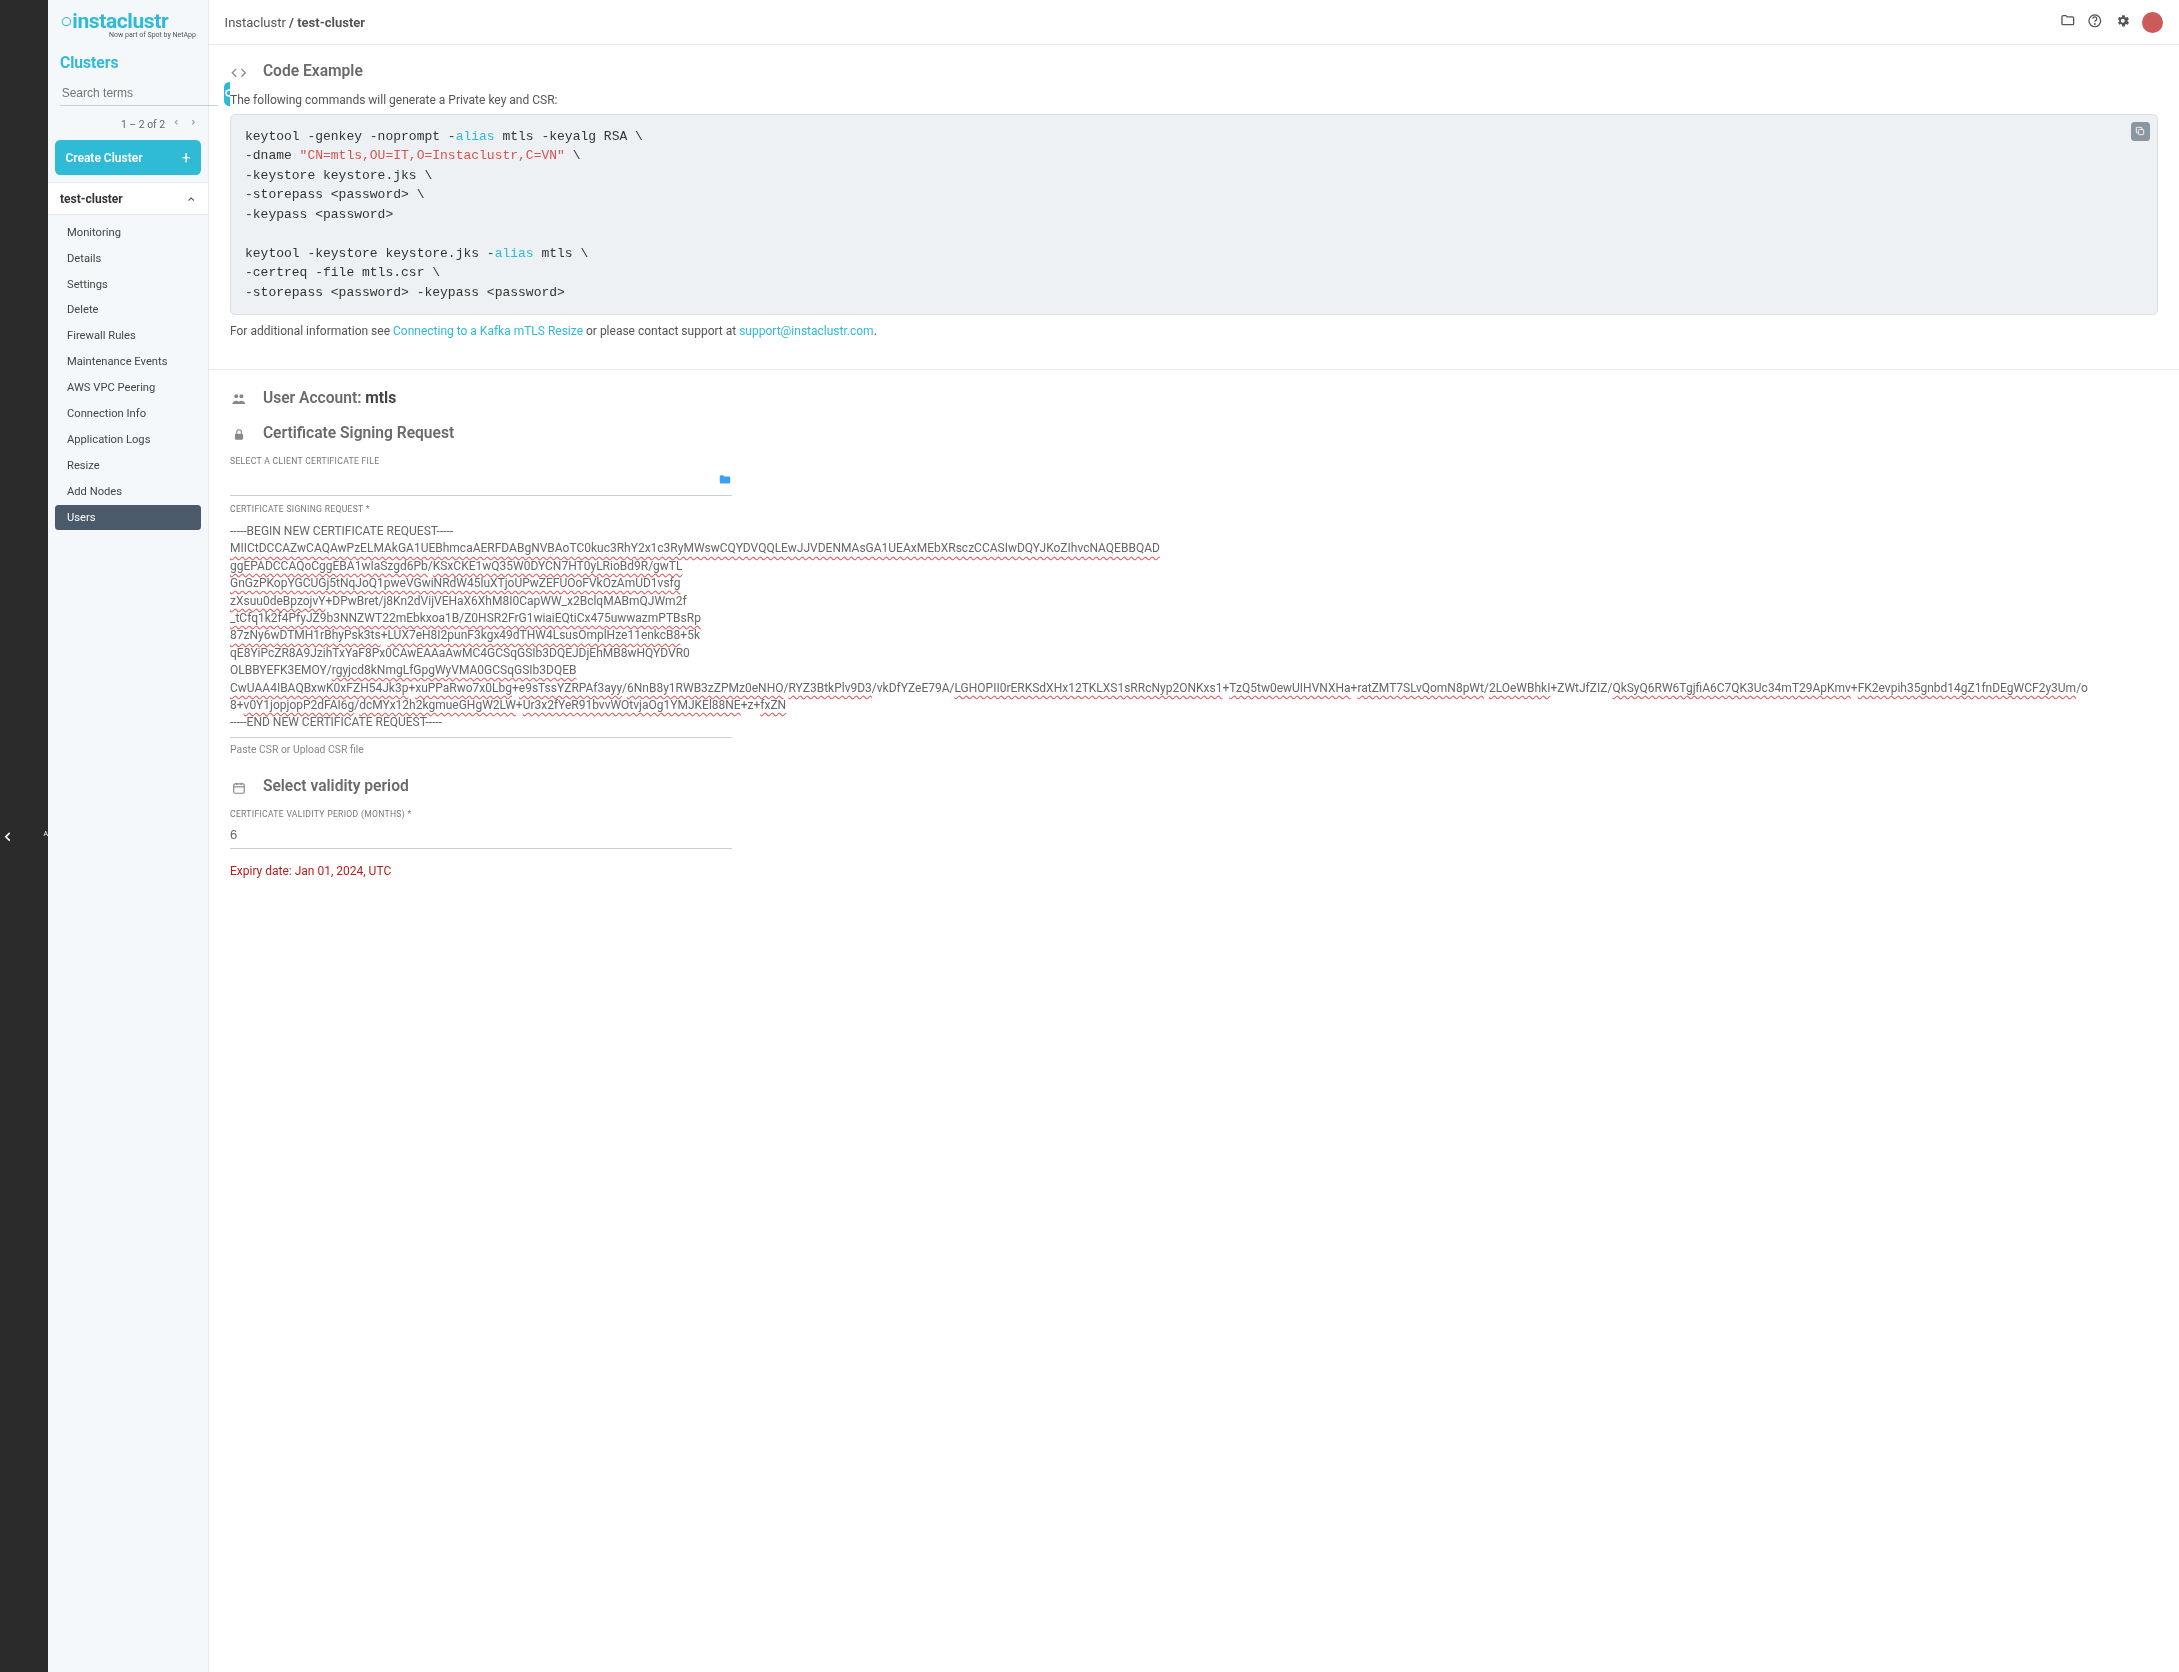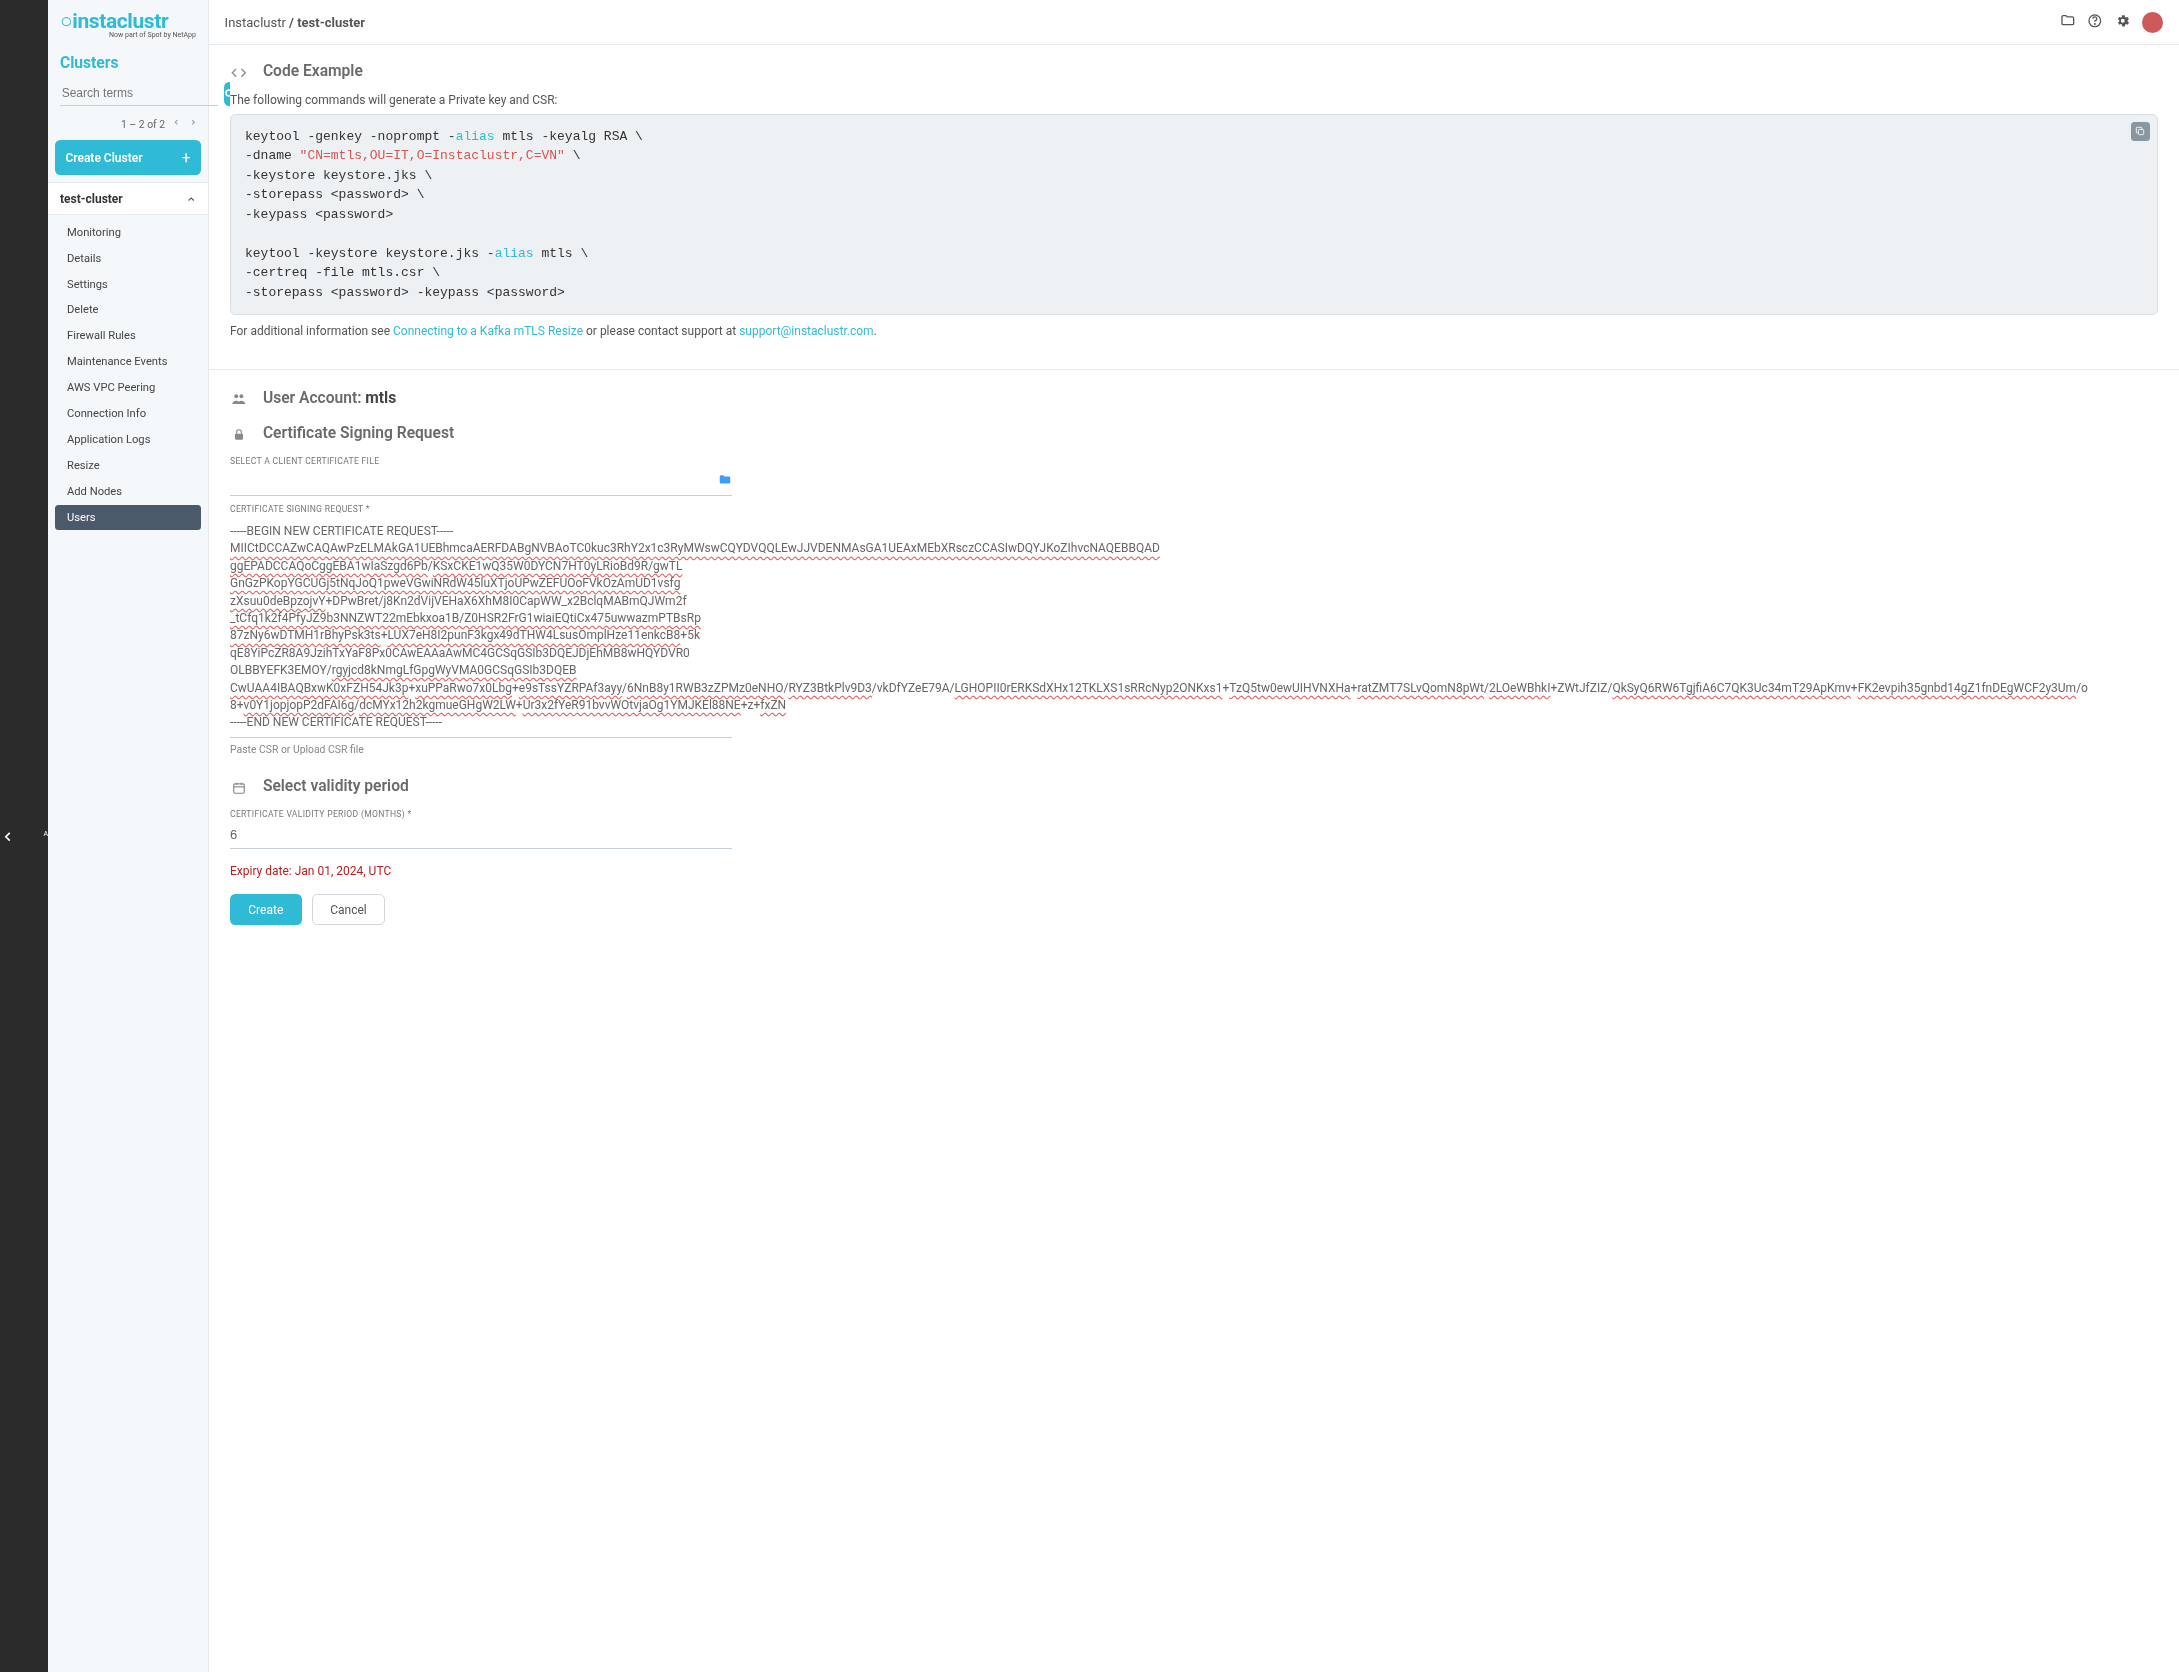--- a/index.html
+++ b/index.html
@@ -237,21 +237,17 @@
                   <line x1="16" y1="3" x2="16" y2="7"></line>
                 </svg>
               </span>
             <span class="ttl">Select validity period</span>
           </div>
           <div class="field-label">CERTIFICATE VALIDITY PERIOD (MONTHS) *</div>
           <input class="validity-input" value="6" style="">
           <div class="expiry">Expiry date: Jan 01, 2024, UTC</div>
         </div>
 
-        <div class="btn-row">
-          <div class="btn btn-primary">Create</div>
-          <div class="btn btn-secondary">Cancel</div>
-        </div>
       </div>
     </div>
   </div>
 </div>
 
 
 </body></html>

